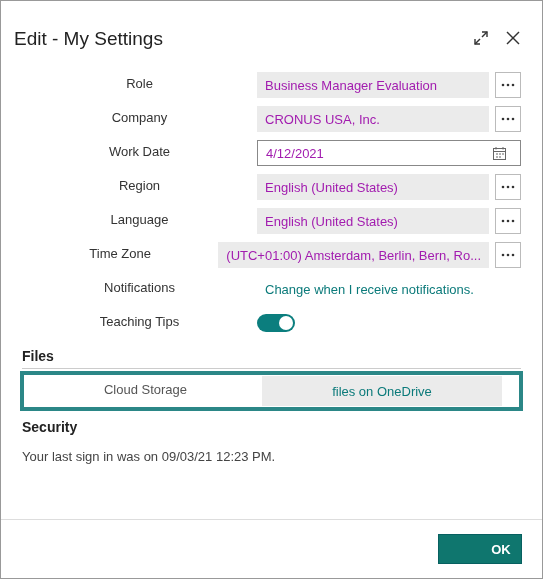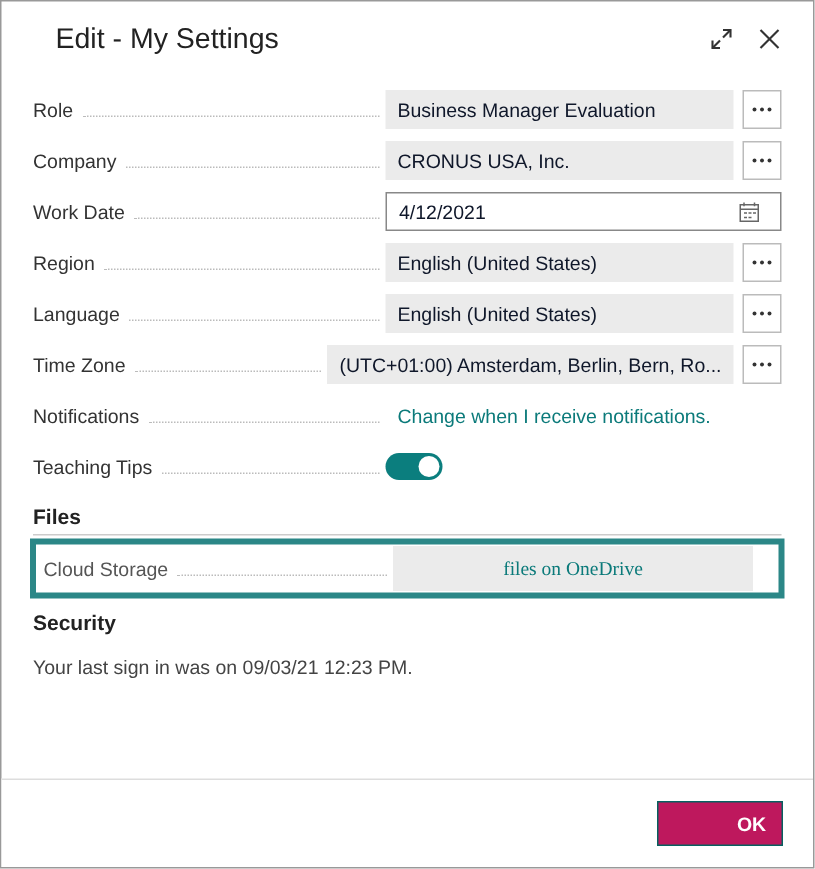--- a/index.html
+++ b/index.html
@@ -14,21 +14,22 @@
     width: 543px;
     height: 579px;
     border: 1px solid #999;
     background: #fff;
     position: relative;
     padding: 1px;
   }
   .header {
     display: flex;
     align-items: center;
-    padding: 14px 20px 8px 35px;
+    padding: 14px 20px 8px 12px;
+    margin-top: 12px;
   }
   .header-title {
     font-size: 19px;
     color: #222;
     flex: 1;
   }
   .header-icons {
     display: flex;
     gap: 16px;
     color: #333;
@@ -40,42 +41,43 @@
     display: flex;
     align-items: center;
     height: 34px;
   }
   .form-label {
     width: 235px;
     color: #333;
     white-space: nowrap;
     overflow: hidden;
     display: flex;
-    align-items: flex-end;
+    align-items: center;
+    flex-direction: column;
   }
   .dots {
     flex: 1;
     border-bottom: 1.5px dotted #bbb;
     margin: 0 4px 3px 6px;
     height: 7px;
   }
   .form-value {
     flex: 1;
     display: flex;
     align-items: center;
     gap: 6px;
   }
   .value-box {
     flex: 1;
     height: 26px;
     background: #ebebeb;
     padding: 0 8px;
     display: flex;
     align-items: center;
-    color: #0f172a;
+    color: #a21caf;
     overflow: hidden;
     white-space: nowrap;
     text-overflow: ellipsis;
   }
   .value-box.input-style {
     background: #fff;
     border: 1px solid #888;
     gap: 44px;
   }
   .value-link {
@@ -143,21 +145,20 @@
   }
   .cloud-value {
     flex: 1;
     height: 30px;
     background: #ebebeb;
     display: flex;
     align-items: center;
     justify-content: center;
     color: #0b7a7a;
     margin-right: 12px;
-    font-family: Liberation Serif, serif;
   }
   .info-text {
     margin-top: 10px;
     color: #444;
     font-size: 13px;
   }
   .footer {
     position: absolute;
     bottom: 0;
     left: 0;
@@ -171,21 +172,21 @@
   }
   .btn {
     min-width: 84px;
     height: 30px;
     border: 1px solid #888;
     background: #fff;
     font-size: 13px;
     cursor: pointer;
   }
   .btn.primary {
-    background: #be185d;
+    background: #0f766e;
     border-color: #076060;
     color: #fff;
     font-weight: 600;
     padding-left: 48px;
   }
 </style>
 </head>
 <body>
 
 <div class="window">

